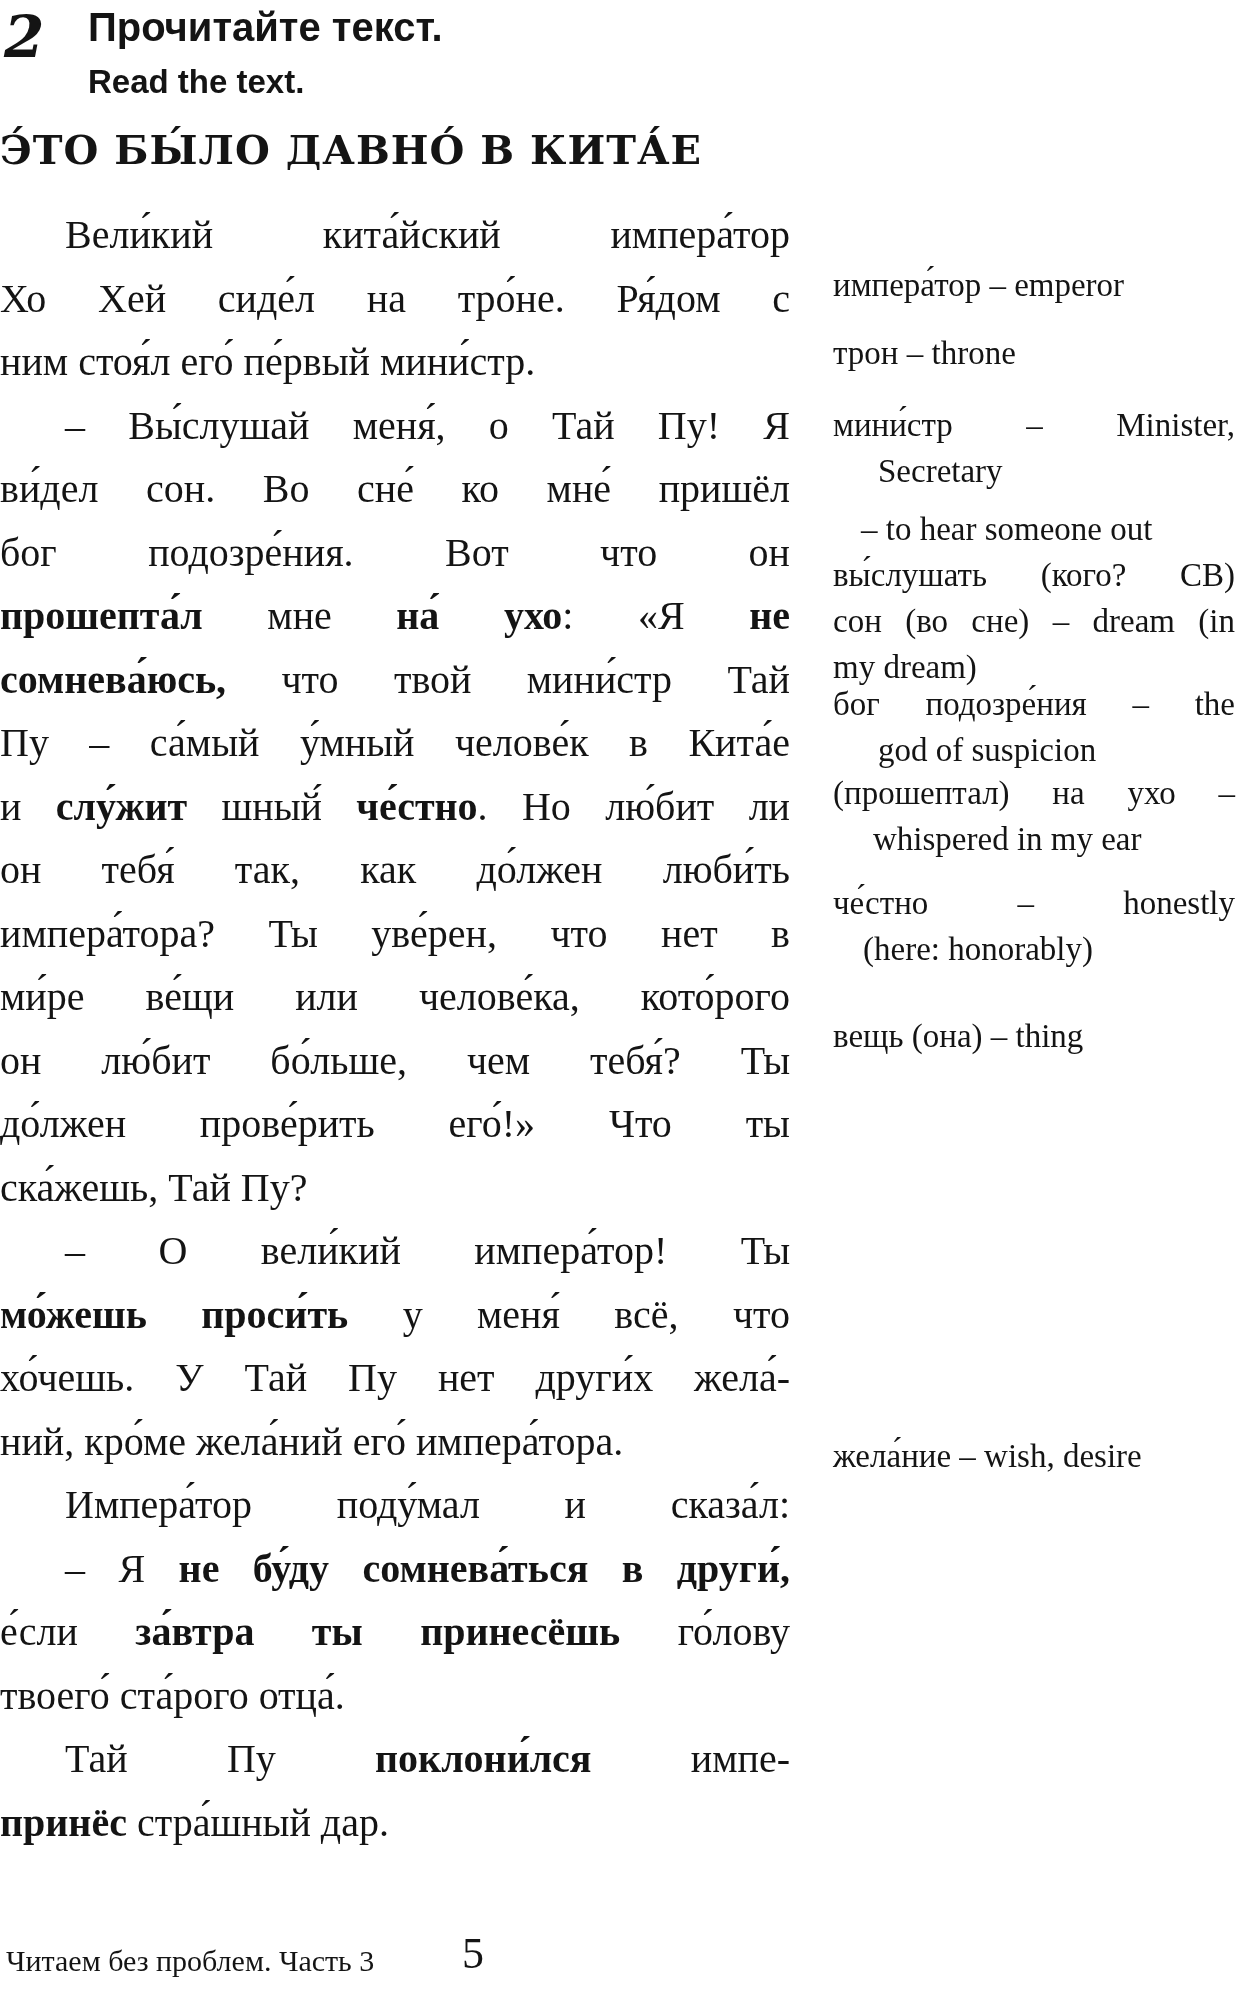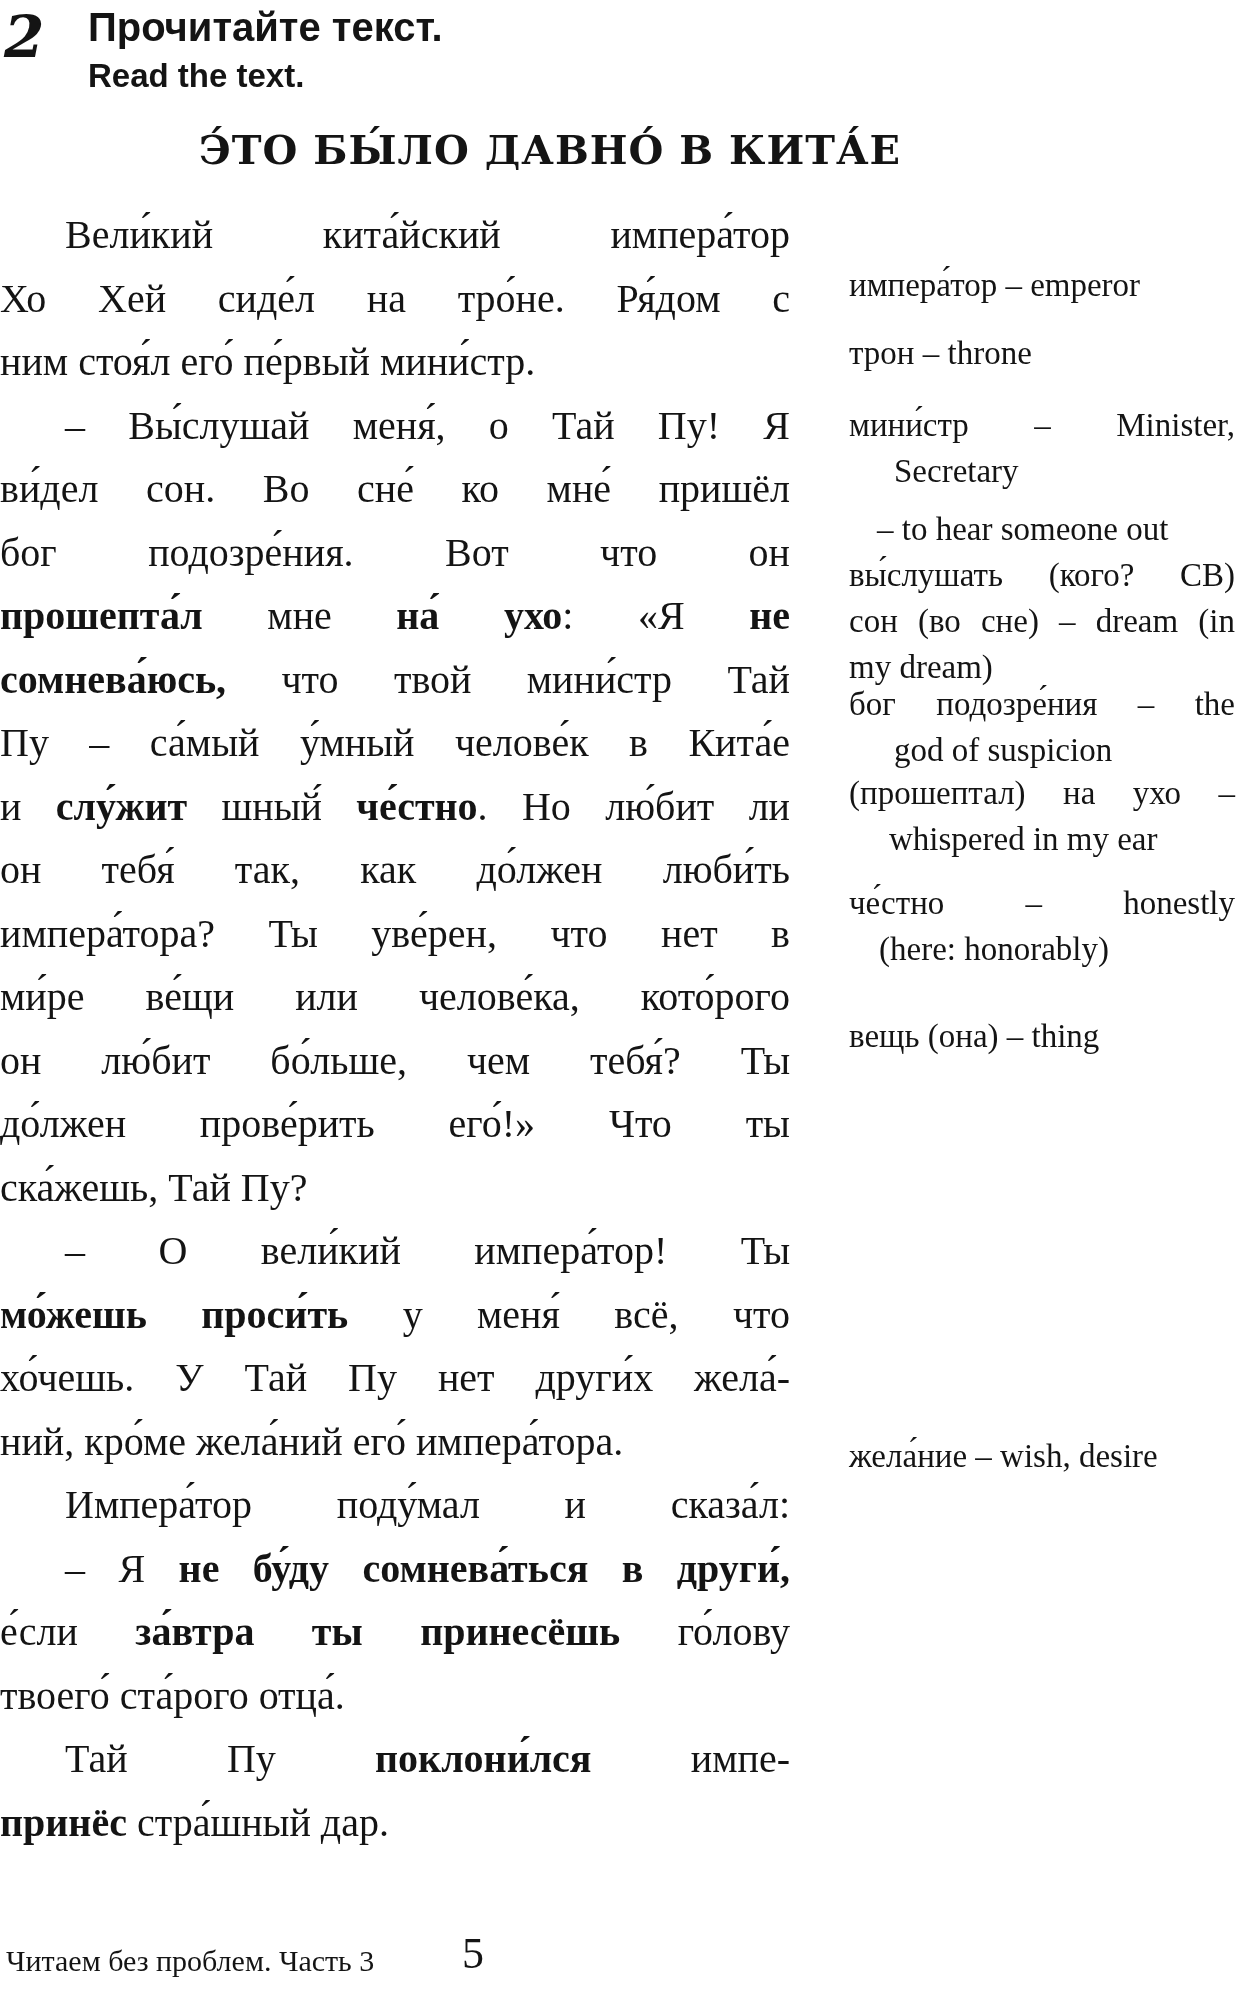--- a/index.html
+++ b/index.html
@@ -29,28 +29,27 @@
   }
   
   #instruction {
     position: absolute;
     left: 88px;
     top: 4px;
     font-family: "Liberation Sans", sans-serif;
     font-weight: bold;
   }
   #instruction .ru { font-size: 40px; line-height: 46px; }
-  #instruction .en { font-size: 33px; line-height: 40px; margin-top: 6px; }
+  #instruction .en { font-size: 33px; line-height: 40px; margin-top: 12px; }
   
   #title {
     position: absolute;
     left: 0;
     top: 126px;
     width: 1100px;
-    text-align: center;
     font-family: "DejaVu Serif", serif;
     font-weight: bold;
     font-size: 40px;
     letter-spacing: 1px;
   }
   
   #story {
     position: absolute;
     left: 0;
     top: 203px;
@@ -67,21 +66,21 @@
   .b { font-weight: bold; }
   
   #vocab {
     position: absolute;
     left: 833px;
     top: 0;
     width: 402px;
     font-size: 33px;
   }
   .ventry { position: absolute; left: 0; width: 402px; }
-  .vline { line-height: 46px; text-align: left; margin-left: 16px; }
+  .vline { line-height: 46px; text-align: left; }
   .vline.j { text-align: justify; text-align-last: justify; }
   
   #footer-left {
     position: absolute;
     left: 6px;
     top: 1944px;
     font-size: 30px;
   }
   #page-num {
     position: absolute;

